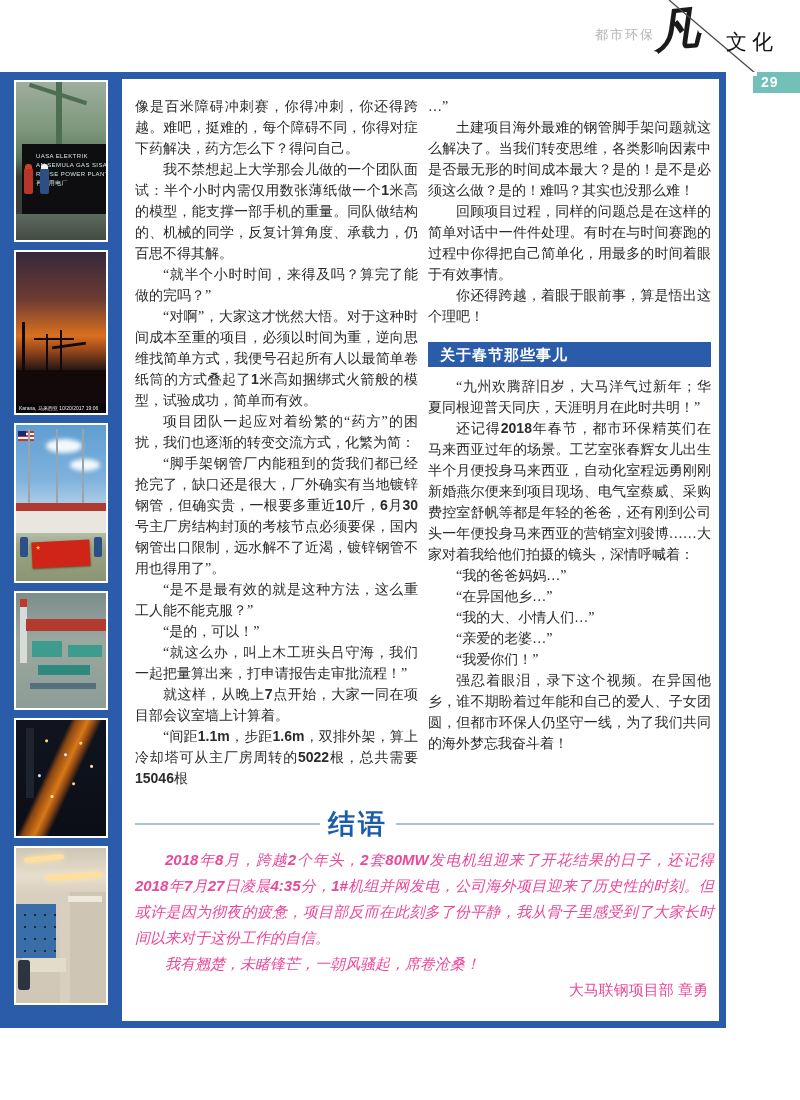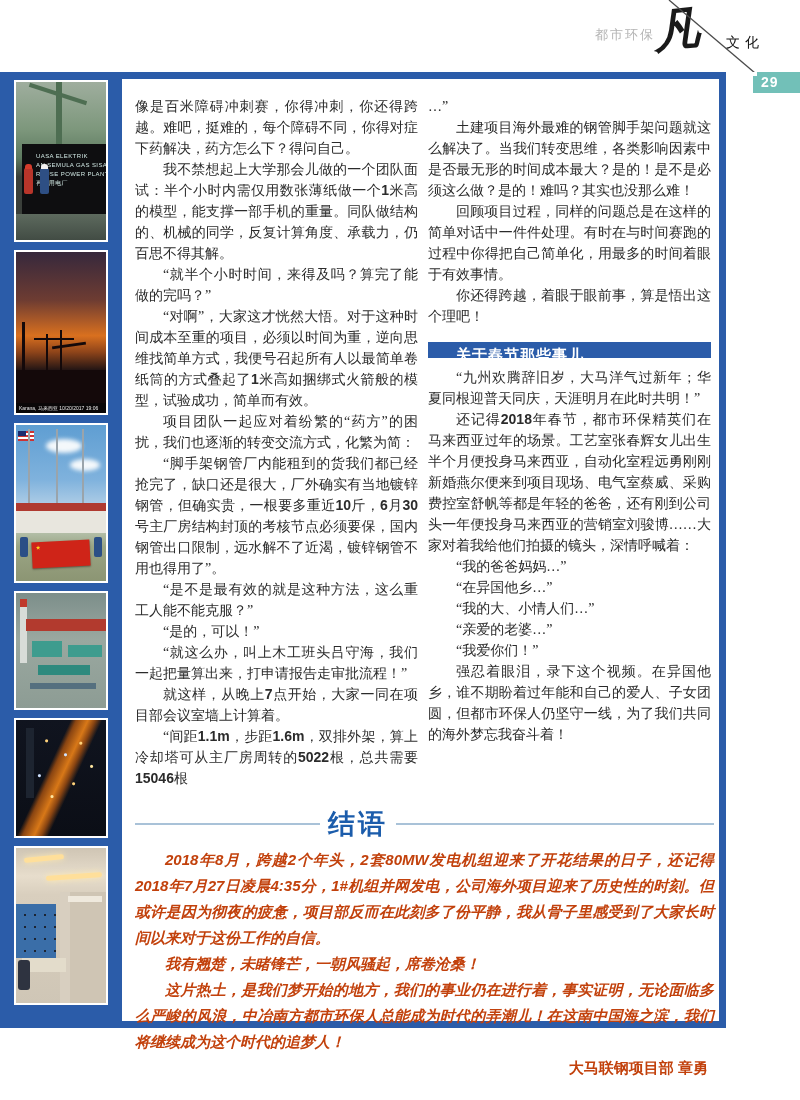--- a/index.html
+++ b/index.html
@@ -5,21 +5,21 @@
   html,body{margin:0;padding:0;}
   .page{position:relative;width:800px;height:1100px;background:#ffffff;overflow:hidden;
         font-family:"Liberation Serif",serif;color:#2b2b2b;}
 
   
   .magazine-name{position:absolute;left:595px;top:26px;font-size:13px;letter-spacing:2px;
                  color:#b4b4b4;font-family:"Liberation Sans",sans-serif;}
   .logo-glyph{position:absolute;left:653px;top:8px;font-size:46px;font-style:italic;
               font-weight:bold;transform:rotate(-6deg);color:#1a1a1a;line-height:1;}
   .header-line-svg{position:absolute;left:655px;top:0;}
-  .section-name{position:absolute;left:726px;top:34px;font-size:14px;letter-spacing:5px;
+  .section-name{position:absolute;left:726px;top:28px;font-size:21px;letter-spacing:5px;
                 color:#111;font-family:"Liberation Sans",sans-serif;}
   .page-badge{position:absolute;left:753px;top:72px;width:47px;height:21px;background:#72c0b8;}
   .page-badge .notch{position:absolute;left:0;top:0;width:4px;height:4px;background:#ffffff;}
   .page-badge .num{position:absolute;left:8px;top:2px;color:#ffffff;font-size:14px;
                    font-family:"Liberation Sans",sans-serif;font-weight:bold;letter-spacing:1px;text-align:center;}
 
   
   .blue-band{position:absolute;left:0;top:72px;width:122px;height:956px;background:#2b5ca9;}
   .photo{position:relative;margin:0 auto;width:90px;border:2px solid #fff;overflow:hidden;}
   .ph-gap{height:8px;}
@@ -95,34 +95,34 @@
   
   .frame{position:absolute;left:122px;top:72px;width:604px;height:956px;box-sizing:border-box;
          background:#fff;border:7px solid #2b5ca9;border-left:none;}
   .col{position:absolute;top:17px;width:283px;font-size:14px;line-height:21px;text-align:justify;}
   .col1{left:13px;}
   .col2{left:306px;}
   .col p{margin:0;text-indent:2em;}
   .col p.noindent{text-indent:0;}
   b{font-family:"Liberation Sans",sans-serif;}
 
-  .section-bar{height:16px;background:#2b5ca9;color:#fff;margin:15px 0 9px 0;
+  .section-bar{height:25px;background:#2b5ca9;color:#fff;margin:15px 0 9px 0;
                font-family:"Liberation Sans",sans-serif;font-weight:bold;font-size:15px;
-               line-height:25px;padding-left:28px;text-indent:0;letter-spacing:1px;}
+               line-height:25px;padding-left:12px;text-indent:0;letter-spacing:1px;}
 
   
   .conclusion{position:absolute;left:13px;top:728px;width:579px;}
   .conc-titlerow{display:flex;align-items:center;height:34px;}
   .conc-line{height:2px;background:#a9c2d8;}
   .conc-line.l{flex:0 0 185px;margin-right:8px;}
   .conc-line.r{flex:1;margin-left:8px;}
   .conc-title{font-size:27px;font-weight:bold;color:#1b5cab;letter-spacing:3px;
               font-family:"Liberation Sans",sans-serif;line-height:34px;text-align:right;}
   .conc-body{margin-top:6px;font-style:italic;font-size:15px;line-height:26px;text-align:justify;
-             color:#c2410c;font-weight:bold;}
+             color:#ec4899;}
   .conc-body p{margin:0;text-indent:2em;}
   .conc-sign{font-style:normal;font-family:"Liberation Sans",sans-serif;font-size:15px;
              text-align:right;margin-top:-26px;line-height:26px;padding-right:6px;text-indent:0;}
 </style>
 </head>
 <body>
 
 <div class="page">
 
   <div class="magazine-name">都市环保</div>
@@ -244,19 +244,18 @@
 
     <div class="conclusion">
       <div class="conc-titlerow">
         <div class="conc-line l"></div>
         <div class="conc-title">结语</div>
         <div class="conc-line r"></div>
       </div>
       <div class="conc-body">
         <p><b>2018</b>年<b>8</b>月，跨越<b>2</b>个年头，<b>2</b>套<b>80MW</b>发电机组迎来了开花结果的日子，还记得<b>2018</b>年<b>7</b>月<b>27</b>日凌晨<b>4:35</b>分，<b>1#</b>机组并网发电，公司海外项目迎来了历史性的时刻。但或许是因为彻夜的疲惫，项目部反而在此刻多了份平静，我从骨子里感受到了大家长时间以来对于这份工作的自信。</p>
         <p>我有翘楚，未睹锋芒，一朝风骚起，席卷沧桑！</p>
-        <p>这片热土，是我们梦开始的地方，我们的事业仍在进行着，事实证明，无论面临多么严峻的风浪，中冶南方都市环保人总能成为时代的弄潮儿！在这南中国海之滨，我们将继续成为这个时代的追梦人！</p>
         <p class="conc-sign">大马联钢项目部 章勇</p>
       </div>
     </div>
 
   </div>
 </div>
 
 </body></html>

